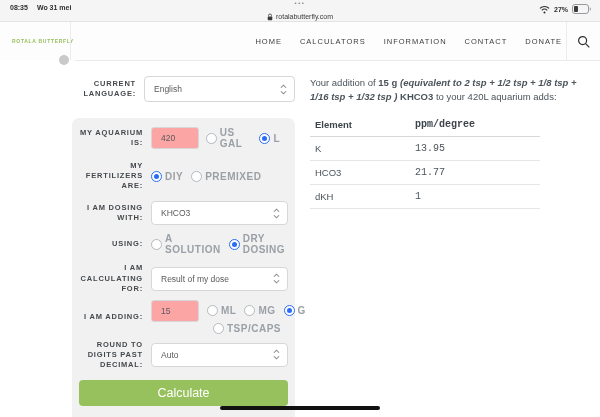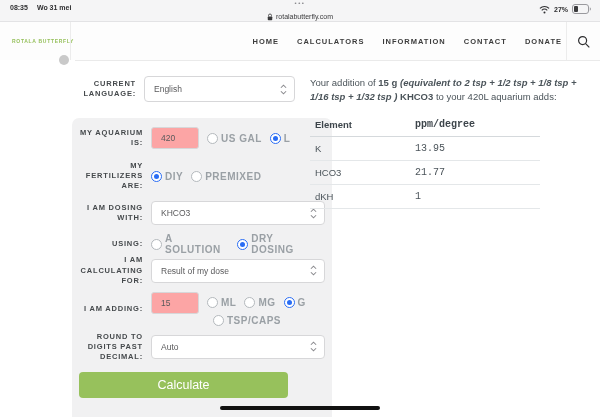--- a/index.html
+++ b/index.html
@@ -21,21 +21,21 @@
   .sb-url { display:inline-flex; align-items:center; gap:3px; font-size:7px; color:#3a3a3c; line-height:10px; }
   .sb-right { position:absolute; right:8px; top:4px; display:flex; align-items:center; gap:4px;
     font-size:7px; font-weight:600; color:#2e2e30; }
 
   
   .nav { position:absolute; left:0; top:22px; width:600px; height:38px; background:#fdfdfd; }
   .nav-logo { position:absolute; left:12px; top:16px; font-size:5px; font-weight:700;
     letter-spacing:.7px; color:#96c05c; }
   .nav-vline { position:absolute; top:0; width:1px; height:38px; background:#ececec; }
   .nav-menu { position:absolute; right:38px; top:0; height:38px; display:flex; align-items:center; gap:18px; }
-  .nav-item { font-size:7.5px; font-weight:700; letter-spacing:1px; color:#3c3c3c; cursor:pointer; }
+  .nav-item { font-size:7.5px; font-weight:400; letter-spacing:1px; color:#3c3c3c; cursor:pointer; }
   .nav-search { position:absolute; left:577px; top:13px; width:14px; height:14px; }
 
   .content-divider { position:absolute; left:75px; top:60px; width:525px; height:1px; background:#eaeaea; }
   .scroll-dot { position:absolute; left:59px; top:55px; width:10px; height:10px;
     border-radius:50%; background:#c9c9c9; }
 
   
   .field-label { width:64px; flex:0 0 64px; text-align:right; margin-right:8px;
     font-size:7.5px; font-weight:700; letter-spacing:.8px; color:#45494c; line-height:1.35;
     text-transform:uppercase; }
@@ -45,21 +45,21 @@
   .select { height:24px; background:#fff; border:1px solid #d7d7d9; border-radius:4px;
     display:flex; align-items:center; justify-content:space-between; padding:0 7px 0 9px;
     flex:1; cursor:pointer; }
   .select-value { font-size:8.5px; color:#5a5a5c; }
   .tinput { width:48px; height:22px; background:#fca5a5; border:1px solid #d7d7d9; border-radius:3px;
     font-size:8.5px; color:#5a5a5c; padding:0 0 0 9px; font-family:"Liberation Sans", sans-serif; }
 
   .lang-row { position:absolute; left:72px; top:76px; width:223px; }
   .lang-row .select { height:26px; }
 
-  .panel { position:absolute; left:72px; top:118px; width:260px; height:299px;
+  .panel { position:absolute; left:72px; top:118px; width:223px; height:299px;
     background:#f1f1f2; border-radius:7px 7px 0 0; padding:9px 7px 0 7px; }
 
   .radio-item { display:inline-flex; align-items:center; gap:3px; margin-right:8px; cursor:pointer; }
   .radio { width:11px; height:11px; border-radius:50%; background:#fff;
     border:1px solid #b4b9bd; position:relative; flex:0 0 11px; }
   .radio.checked { border:1.5px solid #2a6df4; }
   .radio.checked::after { content:""; position:absolute; left:50%; top:50%; width:5px; height:5px;
     margin:-2.5px 0 0 -2.5px; border-radius:50%; background:#2a6df4; }
   .radio-label { font-size:10px; letter-spacing:.5px; color:#9aa0a5; font-weight:600; }
 
@@ -207,21 +207,21 @@
           <span class="radio-label">A SOLUTION</span>
         </span>
         <span class="radio-item">
           <span class="radio checked"></span>
           <span class="radio-label">DRY DOSING</span>
         </span>
       </div>
     </div>
 
     
-    <div class="frow" style="margin-top:0">
+    <div class="frow" style="margin-top:8px">
       <div class="field-label">I AM CALCULATING FOR:</div>
       <div class="fctrl">
         <div class="select">
           <span class="select-value">Result of my dose</span>
           <svg width="7" height="11" viewBox="0 0 8 12">
             <path d="M1 4 L4 1 L7 4" fill="none" stroke="#8a8a8e" stroke-width="1.2"></path>
             <path d="M1 8 L4 11 L7 8" fill="none" stroke="#8a8a8e" stroke-width="1.2"></path>
           </svg>
         </div>
       </div>

